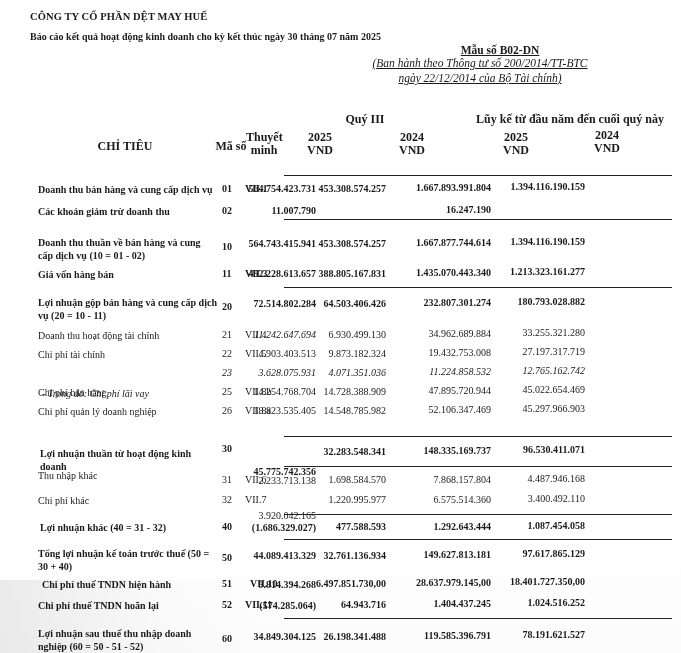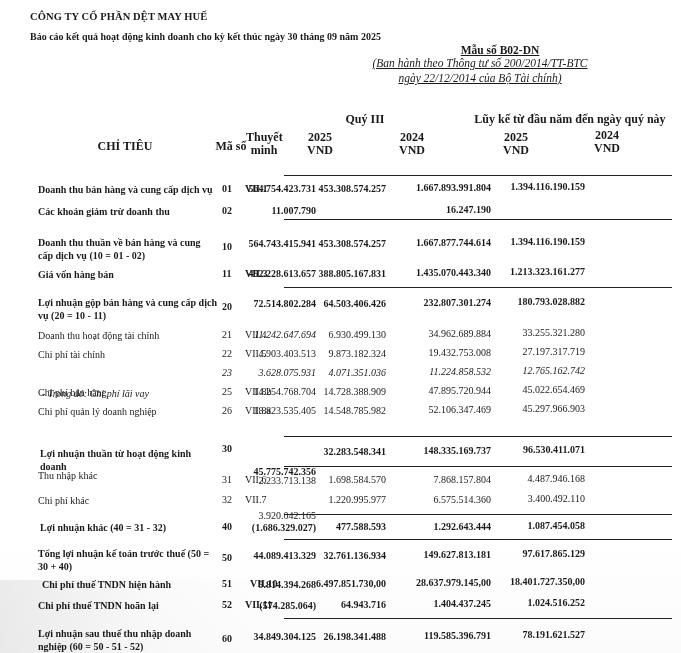--- a/index.html
+++ b/index.html
@@ -106,35 +106,35 @@
     }
   </style>
 </head>
 <body>
 
 <div class="page">
 
   <div class="shade"></div>
 
   <div class="company">CÔNG TY CỔ PHẦN DỆT MAY HUẾ</div>
-  <div class="report-title">Báo cáo kết quả hoạt động kinh doanh cho kỳ kết thúc ngày 30 tháng 09 năm 2025</div>
+  <div class="report-title">Báo cáo kết quả hoạt động kinh doanh cho kỳ kết thúc ngày 30 tháng 07 năm 2025</div>
 
   <div class="form-block">
     <div class="form-code">Mẫu số B02-DN</div>
     <div class="form-note">(Ban hành theo Thông tư số 200/2014/TT-BTC</div>
     <div class="form-note">ngày 22/12/2014 của Bộ Tài chính)</div>
   </div>
 
   <div class="hdr" style="left:70px; top:140px; width:110px;">CHỈ TIÊU</div>
   <div class="hdr" style="left:214px; top:140px; width:34px;">Mã số</div>
   <div class="hdr" style="left:246px; top:131px; width:36px;">Thuyết</div>
   <div class="hdr" style="left:246px; top:144px; width:36px;">minh</div>
 
   <div class="hdr" style="left:330px; top:113px; width:70px;">Quý III</div>
-  <div class="hdr" style="left:470px; top:113px; width:200px;">Lũy kế từ đầu năm đến ngày quý này</div>
+  <div class="hdr" style="left:470px; top:113px; width:200px;">Lũy kế từ đầu năm đến cuối quý này</div>
 
   <div class="hdr" style="left:300px; top:131px; width:40px;">2025</div>
   <div class="hdr" style="left:300px; top:144px; width:40px;">VND</div>
   <div class="hdr" style="left:392px; top:131px; width:40px;">2024</div>
   <div class="hdr" style="left:392px; top:144px; width:40px;">VND</div>
   <div class="hdr" style="left:496px; top:131px; width:40px;">2025</div>
   <div class="hdr" style="left:496px; top:144px; width:40px;">VND</div>
   <div class="hdr" style="left:587px; top:129px; width:40px;">2024</div>
   <div class="hdr" style="left:587px; top:142px; width:40px;">VND</div>
 

